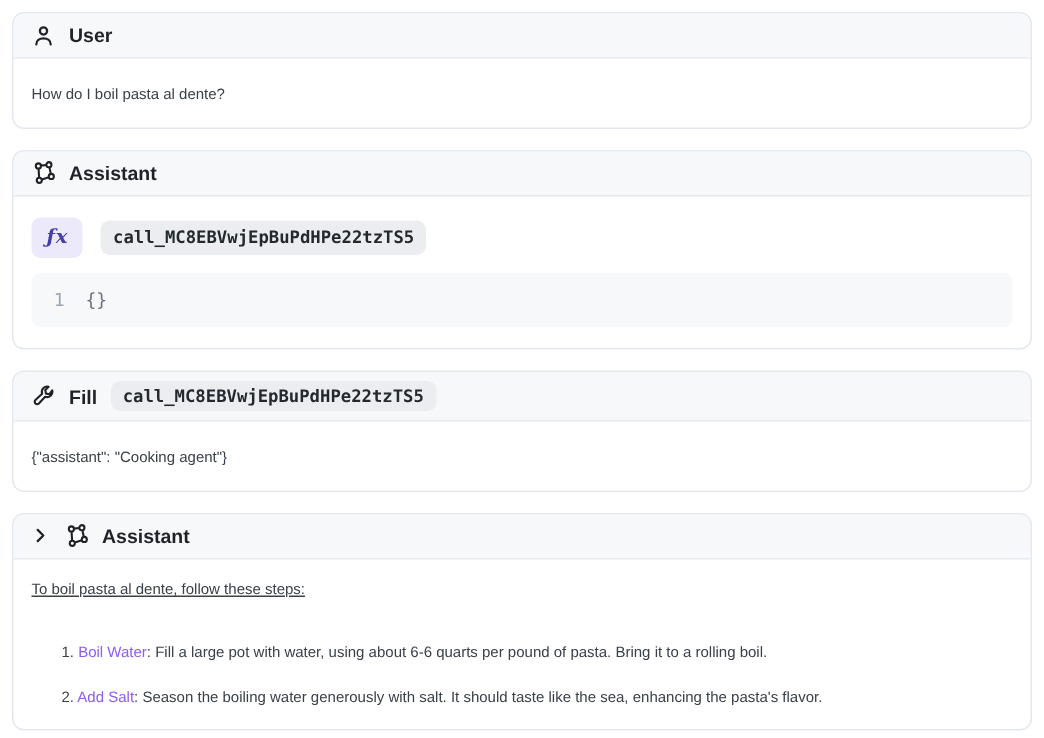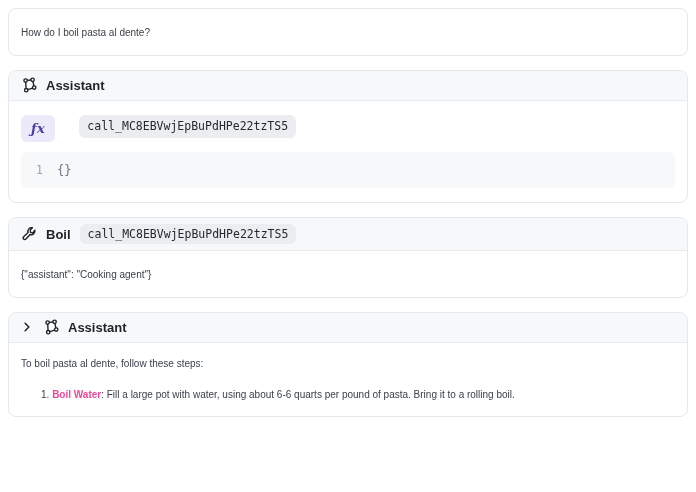--- a/index.html
+++ b/index.html
@@ -37,23 +37,24 @@
   .card-body { padding: 14px 12px; line-height: 1.35; }
   .mono-badge {
     display: inline-block;
     background: #ebedf0;
     border-radius: 6px;
     padding: 4px 8px;
     font-family: "DejaVu Sans Mono", monospace;
     font-size: 11.5px;
     color: #24292f;
     white-space: nowrap;
+    font-weight: bold;
   }
   .header-badge { padding: 3px 8px; }
-  .chip-row { display: flex; align-items: flex-start; gap: 24px; margin-bottom: 10px; }
+  .chip-row { display: flex; align-items: center; gap: 12px; margin-bottom: 10px; }
   .fn-chip {
     display: inline-flex;
     align-items: center;
     gap: 7px;
     background: #ece9fa;
     border-radius: 6px;
     padding: 5px 10px;
     color: #5a50c8;
     font-size: 13px;
     cursor: pointer;
@@ -71,30 +72,39 @@
     border-radius: 6px;
     padding: 10px 12px;
     font-family: "DejaVu Sans Mono", monospace;
     font-size: 12px;
     display: flex;
     gap: 14px;
   }
   .line-num { color: #9da7b1; min-width: 10px; text-align: right; }
   .code-text { color: #6a737d; }
   .plain-text { color: #3a4149; font-size: 10px; }
-  .steps-intro { margin-bottom: 18px; }
+  .steps-intro { margin-bottom: 29px; text-decoration: underline; }
   .steps-list { margin-left: 20px; }
   .step-item { margin-bottom: 16px; }
   .step-item:last-child { margin-bottom: 0; }
-  .step-bold { font-weight: 700; color: #ec4899; }
+  .step-bold { font-weight: 400; color: #8b5cf6; }
 </style>
 </head>
 <body>
 
 <div class="card">
+  <div class="card-header">
+    <span class="icon">
+      <svg width="16" height="16" viewBox="0 0 16 16" fill="none" stroke="#1f2328" stroke-width="1.5" stroke-linecap="round" stroke-linejoin="round">
+        <circle cx="8" cy="4.6" r="2.4"></circle>
+        <path d="M3.2 13.6c0-2.5 2.1-4.1 4.8-4.1s4.8 1.6 4.8 4.1"></path>
+      </svg>
+    </span>
+    <span class="card-title">User</span>
+  </div>
   <div class="card-body">
     <span class="plain-text">How do I boil pasta al dente?</span>
   </div>
 </div>
 
 <div class="card">
   <div class="card-header">
     <span class="icon">
       <svg width="16" height="16" viewBox="0 0 16 16" fill="#ffffff" stroke="#1f2328" stroke-width="1.4" stroke-linecap="round" stroke-linejoin="round">
         <path d="M4.6 3.6 L11.6 2.8 L13.2 10.6 L5.2 13.2 Z"></path>
@@ -120,21 +130,21 @@
   </div>
 </div>
 
 <div class="card">
   <div class="card-header">
     <span class="icon">
       <svg width="16" height="16" viewBox="0 0 16 16" fill="none" stroke="#1f2328" stroke-width="1.4" stroke-linecap="round" stroke-linejoin="round">
         <path d="M13.8 4.2a3.6 3.6 0 0 1-4.7 4.3L4.9 13a1.6 1.6 0 0 1-2.3-2.3l4.5-4.2a3.6 3.6 0 0 1 4.3-4.7L9.2 4l.4 2.4 2.4.4 1.8-2.6z"></path>
       </svg>
     </span>
-    <span class="card-title">Boil</span>
+    <span class="card-title">Fill</span>
     <span class="mono-badge header-badge">call_MC8EBVwjEpBuPdHPe22tzTS5</span>
   </div>
   <div class="card-body">
     <span class="plain-text">{"assistant": "Cooking agent"}</span>
   </div>
 </div>
 
 <div class="card">
   <div class="card-header">
     <span class="icon chev">
@@ -153,16 +163,20 @@
     </span>
     <span class="card-title">Assistant</span>
   </div>
   <div class="card-body">
     <p class="plain-text steps-intro">To boil pasta al dente, follow these steps:</p>
     <div class="steps-list">
       <div class="step-item plain-text">
         <span>1.</span>
         <span class="step-bold">Boil Water</span><span>: Fill a large pot with water, using about 6-6 quarts per pound of pasta. Bring it to a rolling boil.</span>
       </div>
+      <div class="step-item plain-text">
+        <span>2.</span>
+        <span class="step-bold">Add Salt</span><span>: Season the boiling water generously with salt. It should taste like the sea, enhancing the pasta's flavor.</span>
+      </div>
 
     </div>
   </div>
 </div>
 
 </body></html>

